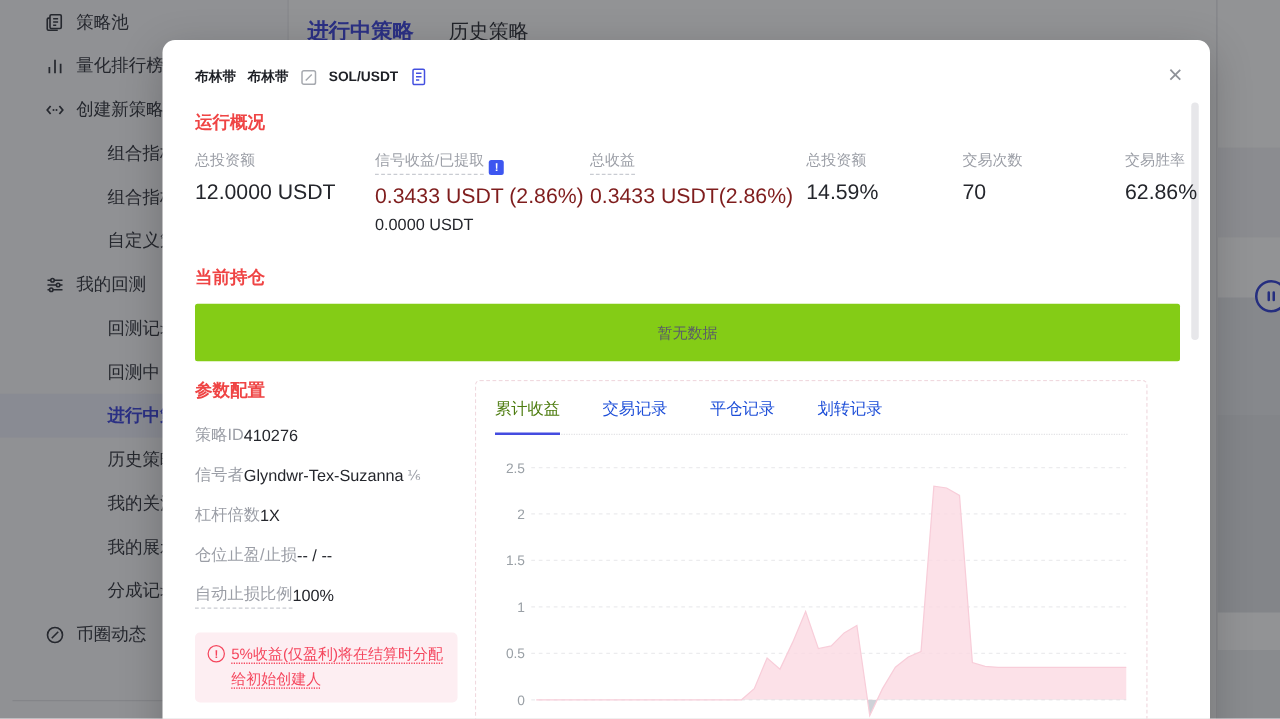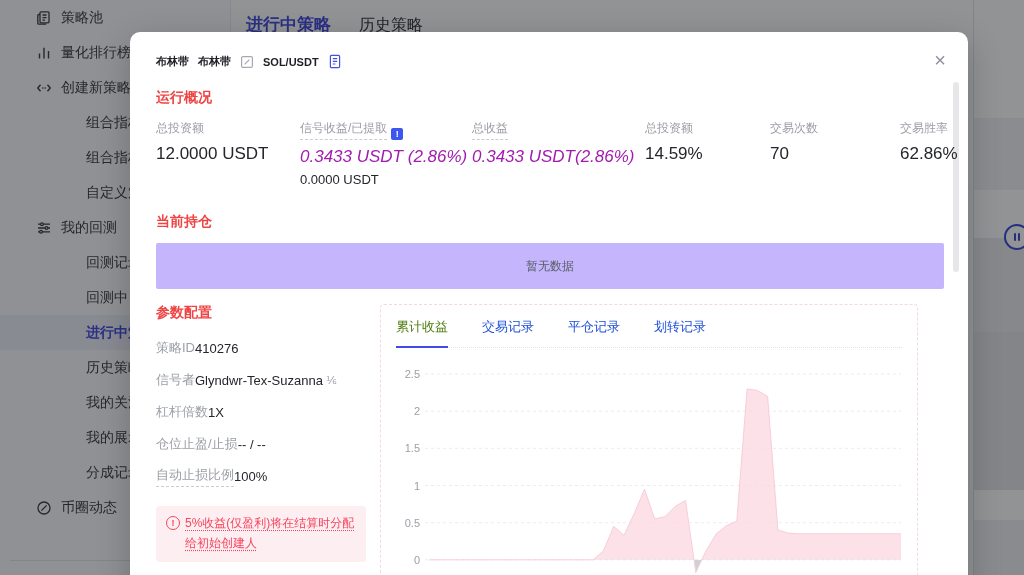--- a/index.html
+++ b/index.html
@@ -35,26 +35,26 @@
   .scroll-thumb{position:absolute;right:9px;top:50px;width:6px;height:190px;background:#e7e7ea;border-radius:3px;cursor:pointer;}
   .m-title{display:flex;align-items:center;gap:9px;font-size:11px;font-weight:bold;color:#1e2026;}
   .m-title .ticon{display:inline-flex;}
   .sec-head{font-size:14px;font-weight:bold;color:#ef4444;}
   .ov-head{margin-top:20px;}
   .stats{display:flex;margin-top:13px;}
   .stat{flex:none;}
   .stat .lb{font-size:12px;color:#9b9ea6;display:flex;align-items:flex-end;gap:4px;}
   .stat .lb .dashed{border-bottom:1px dashed #c9ccd2;padding-bottom:2px;}
   .stat .val{margin-top:7px;font-size:17px;color:#24262c;}
-  .stat .val.red{color:#a21caf;font-style:italic;}
+  .stat .val.red{color:#7f1d1d;}
   .stat .val2{margin-top:5px;font-size:13px;color:#24262c;}
   .info-badge{width:12px;height:12px;border-radius:2px;background:#3d56f0;color:#fff;font-size:9px;font-weight:bold;
               display:inline-flex;align-items:center;justify-content:center;}
   .pos-head{margin-top:26px;}
-  .empty-box{margin-top:12px;height:46px;background:#c4b5fd;border-radius:2px;display:flex;align-items:center;
+  .empty-box{margin-top:12px;height:46px;background:#84cc16;border-radius:2px;display:flex;align-items:center;
              justify-content:center;font-size:12px;color:#5b5e66;}
   .bottom{display:flex;margin-top:15px;gap:14px;}
   .params{width:210px;flex:none;}
   .param-rows{margin-top:10px;}
   .param-row{display:flex;align-items:center;height:32px;font-size:13px;}
   .param-row .pl{color:#9b9ea6;}
   .param-row .pl.dashed{border-bottom:1px dashed #c9ccd2;padding-bottom:2px;}
   .param-row .pv{color:#24262c;display:flex;align-items:center;gap:3px;}
   .warn{margin-top:14px;background:#fdeef2;border-radius:4px;padding:8px 10px;font-size:12px;color:#f5465d;line-height:1.65;display:flex;gap:5px;}
   .warn-ic{flex:none;width:12px;height:12px;border:1px solid #f5465d;border-radius:50%;font-size:9px;font-weight:bold;

